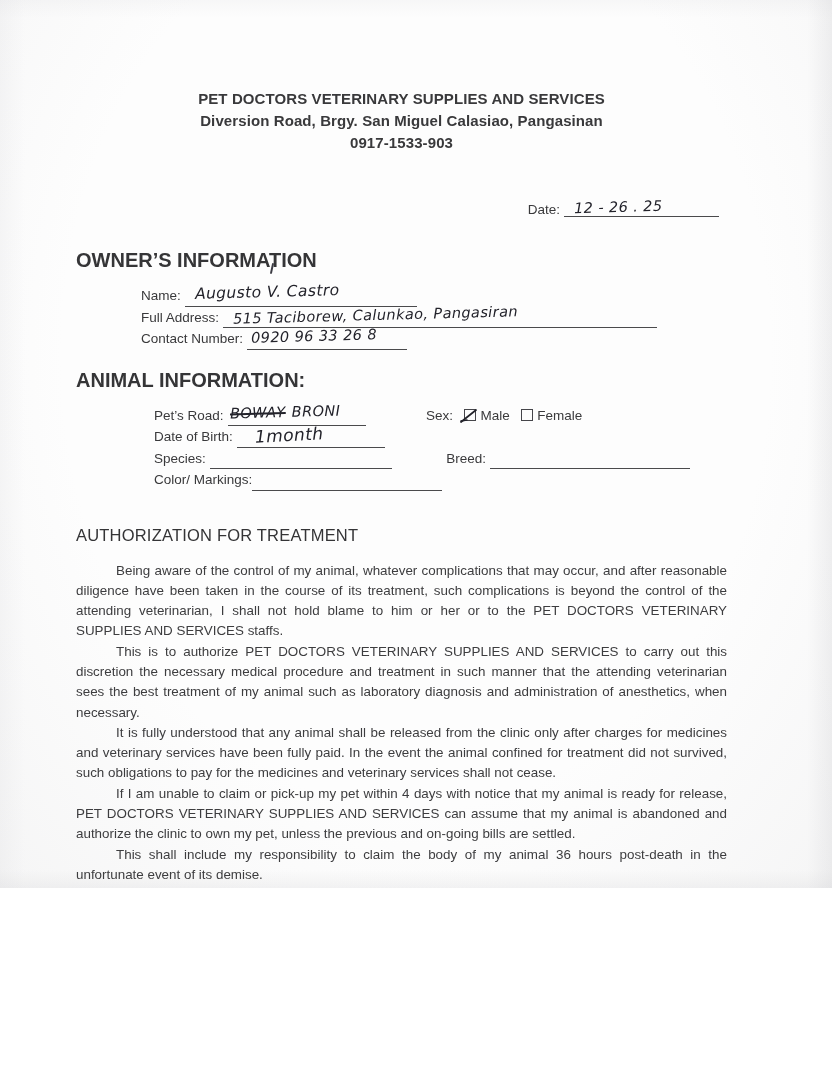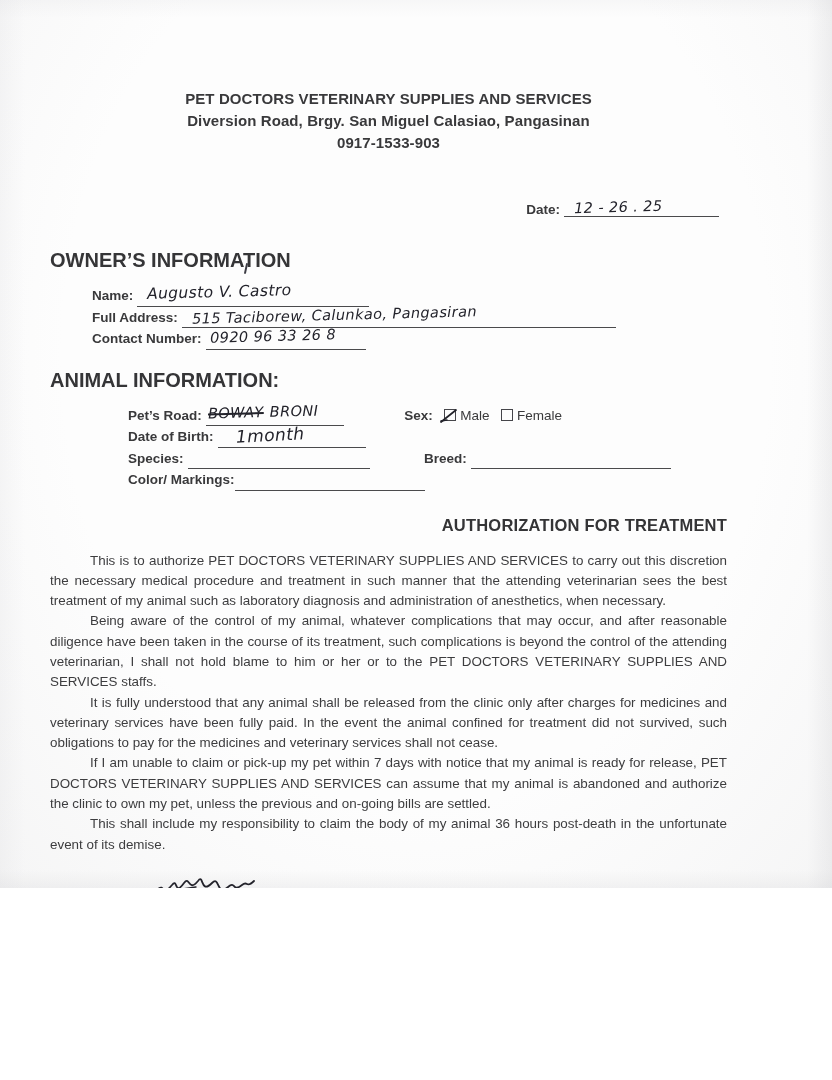--- a/index.html
+++ b/index.html
@@ -9,56 +9,56 @@
     margin:0 auto;
     background:
       radial-gradient(ellipse at 50% 40%, rgba(255,255,255,0) 60%, rgba(210,210,212,0.18) 100%),
       linear-gradient(90deg, rgba(225,225,228,0.25) 0%, rgba(255,255,255,0) 3%, rgba(255,255,255,0) 97%, rgba(215,215,218,0.35) 100%),
       linear-gradient(180deg, rgba(228,228,230,0.25) 0%, rgba(255,255,255,0) 2%, rgba(255,255,255,0) 98%, rgba(220,220,222,0.3) 100%),
       #fdfdfd;
     font-family:"Liberation Sans","DejaVu Sans",sans-serif;
     color:#3a3a3c;
     overflow:hidden;
     box-sizing:border-box;
-    padding:88px 105px 0 50px;
+    padding:88px 105px 0 76px;
   }
   .hdr{ text-align:center; font-weight:bold; font-size:15px; line-height:22px; color:#39393b; letter-spacing:.1px;}
   .date-row{ margin-top:46px; text-align:right; padding-right:8px; font-size:13.5px;}
-  .flabel{ font-weight:bold; color:#39393b; font-size:13.5px;}
+  .flabel{ font-weight:normal; color:#39393b; font-size:13.5px;}
   .uline{ display:inline-block; border-bottom:1.4px solid #4a4a4c; height:16px; vertical-align:bottom; position:relative; margin-left:4px;}
   .hw{
     font-family:"DejaVu Sans",cursive;
     font-style:italic;
     color:#23232b;
     white-space:nowrap;
     position:absolute; left:10px; bottom:1px;
     font-size:14.5px;
     transform:rotate(-1.5deg);
     letter-spacing:.4px;
   }
   .sec-head{ font-weight:bold; font-size:20px; color:#353537; position:relative;}
   .owner-head{ margin-top:32px;}
-  .fields-owner{ margin-left:42px; margin-top:12px;}
+  .fields-owner{ margin-left:65px; margin-top:12px;}
   .fields-animal{ margin-left:78px; margin-top:12px;}
   .frow{ line-height:21.5px; height:21.5px; white-space:nowrap;}
   
   .w-date{width:155px;} .w-name{width:232px;} .w-addr{width:434px;}
   .w-contact{width:160px;} .w-email{width:180px;}
   .w-pet{width:138px;} .w-dob{width:148px;} .w-species{width:182px;}
   .w-breed{width:200px;} .w-color{width:190px;}
   .w-signed{width:200px;} .w-admit{width:170px;}
   .animal-head{ margin-top:20px;}
   .col2{ display:inline-block; margin-left:16px;}
   .sexcb{
     display:inline-block; width:10px; height:10px; border:1.3px solid #45454a;
     vertical-align:-1px; margin:0 4px 0 7px; position:relative;
   }
   .male-mark{ position:absolute; left:-6px; top:-4px; overflow:visible;}
   .strike{ text-decoration:line-through; text-decoration-thickness:2px; margin-right:6px;}
-  .auth-title{ text-align:right; font-weight:bold; font-size:16.5px; color:#343436; margin-top:26px; letter-spacing:.2px;}
+  .auth-title{ text-align:left; font-weight:normal; font-size:16.5px; color:#343436; margin-top:36px; letter-spacing:.2px;}
   .bodytext{ margin-top:16px; font-size:13.4px; line-height:20.3px; color:#3d3d3f; text-align:justify;}
   .bodytext p{ margin:0; text-indent:40px;}
   .sign-area{ position:relative; margin-top:46px; height:80px;}
   .scribble{ position:absolute; left:88px; top:-34px;}
   .signed-line{ position:absolute; left:0; top:22px; font-size:13.5px; white-space:nowrap;}
   .signed-caption{ position:absolute; left:52px; top:46px; font-weight:bold; font-size:13px; color:#39393b;}
   .admit-line{ position:absolute; left:305px; top:14px; font-size:13.5px; white-space:nowrap;margin-left:27px;}
   .hw-name{ font-size:14px; bottom:0; left:6px; transform:rotate(-.5deg); font-weight:bold; letter-spacing:1px;}
   .stray-mark{ position:absolute; left:195px; top:14px; width:2px; height:11px; background:#3c3c44; transform:rotate(12deg); border-radius:1px;}
   .smudge{ position:absolute; left:52px; top:952px; width:26px; height:26px; border-radius:50%;
@@ -125,24 +125,24 @@
       </span>
     </div>
     <div class="frow">
       <span class="flabel">Color/ Markings:</span><span class="uline w-color" style="margin-left:0;"><span class="hw"></span></span>
     </div>
   </div>
 
   <div class="auth-title">AUTHORIZATION FOR TREATMENT</div>
 
   <div class="bodytext">
+    <p>Being aware of the control of my animal, whatever complications that may occur, and after reasonable diligence have been taken in the course of its treatment, such complications is beyond the control of the attending veterinarian, I shall not hold blame to him or her or to the PET DOCTORS VETERINARY SUPPLIES AND SERVICES staffs.</p>
     <p>This is to authorize PET DOCTORS VETERINARY SUPPLIES AND SERVICES to carry out this discretion the necessary medical procedure and treatment in such manner that the attending veterinarian sees the best treatment of my animal such as laboratory diagnosis and administration of anesthetics, when necessary.</p>
-    <p>Being aware of the control of my animal, whatever complications that may occur, and after reasonable diligence have been taken in the course of its treatment, such complications is beyond the control of the attending veterinarian, I shall not hold blame to him or her or to the PET DOCTORS VETERINARY SUPPLIES AND SERVICES staffs.</p>
     <p>It is fully understood that any animal shall be released from the clinic only after charges for medicines and veterinary services have been fully paid. In the event the animal confined for treatment did not survived, such obligations to pay for the medicines and veterinary services shall not cease.</p>
-    <p>If I am unable to claim or pick-up my pet within 7 days with notice that my animal is ready for release, PET DOCTORS VETERINARY SUPPLIES AND SERVICES can assume that my animal is abandoned and authorize the clinic to own my pet, unless the previous and on-going bills are settled.</p>
+    <p>If I am unable to claim or pick-up my pet within 4 days with notice that my animal is ready for release, PET DOCTORS VETERINARY SUPPLIES AND SERVICES can assume that my animal is abandoned and authorize the clinic to own my pet, unless the previous and on-going bills are settled.</p>
     <p>This shall include my responsibility to claim the body of my animal 36 hours post-death in the unfortunate event of its demise.</p>
   </div>
 
   <div class="sign-area">
     <svg class="scribble" width="130" height="40" viewBox="0 0 130 40">
       <path d="M6,28 C14,20 10,30 20,22 C28,16 22,32 34,18 C40,10 36,30 46,16 C52,8 50,26 60,14 C66,6 62,28 74,16 C82,8 78,30 90,20 C98,13 94,26 104,18 C110,13 108,22 116,14" stroke="#23232b" stroke-width="1.8" fill="none" stroke-linecap="round"></path>
       <path d="M30,24 L58,20" stroke="#23232b" stroke-width="1.4" fill="none" stroke-linecap="round"></path>
     </svg>
     <div class="signed-line">
       <span class="flabel">SIGNED:</span><span class="uline w-signed"><span class="hw hw-name">MYLENE  P.  CASTRO</span></span>

